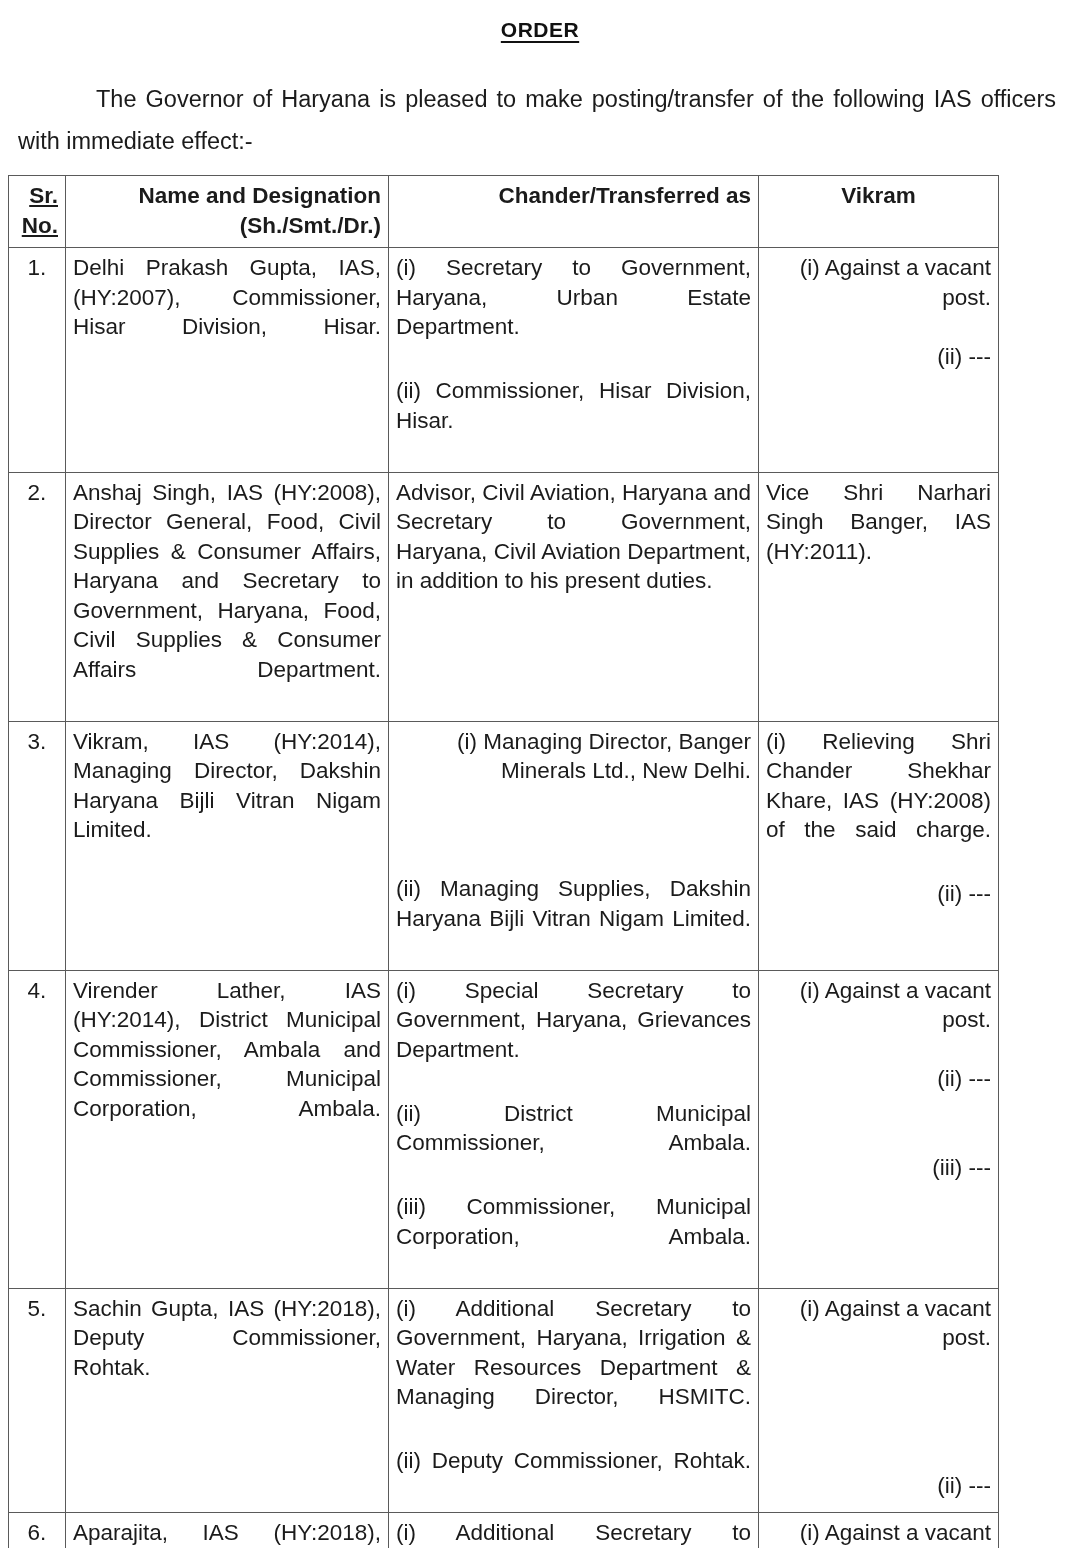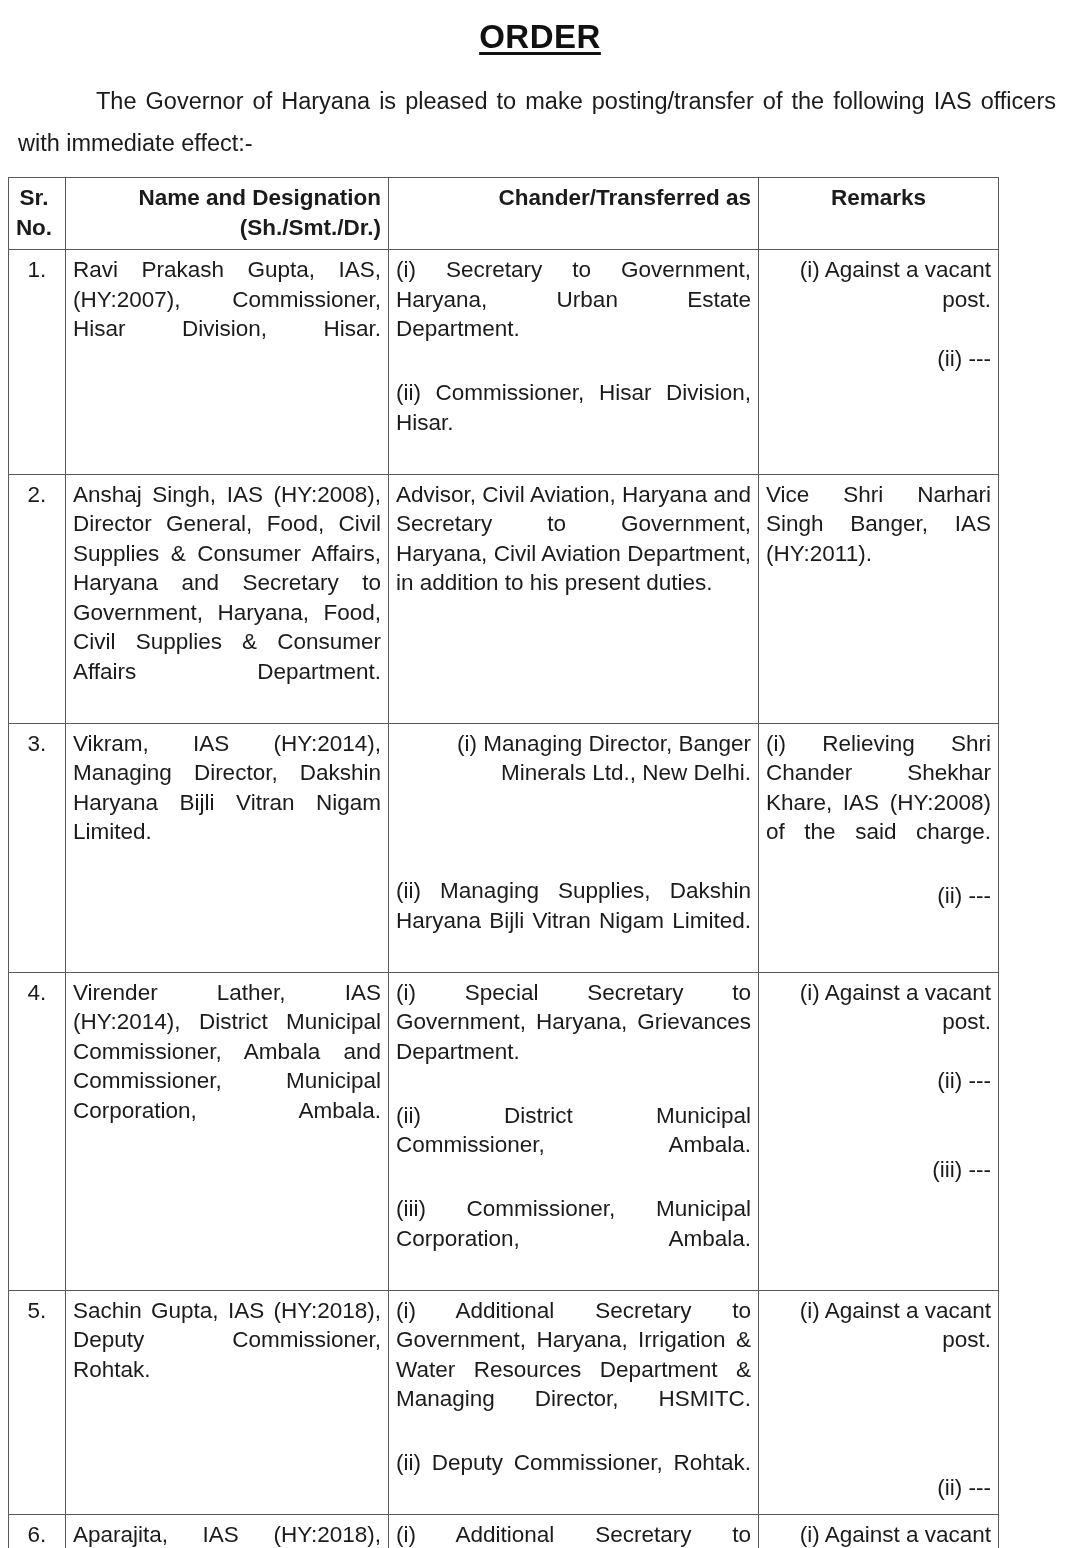--- a/index.html
+++ b/index.html
@@ -20,32 +20,32 @@
   .page {
     position: relative;
     width: 1080px;
     height: 1548px;
     box-sizing: border-box;
     padding: 0;
   }
 
   .doc-title {
     text-align: center;
-    font-size: 33px;
+    font-size: 21px;
     font-weight: bold;
     letter-spacing: 0.5px;
     text-decoration: underline;
     text-underline-offset: 4px;
     margin: 18px 0 0 0;
     padding: 0;
     color: #111;
   }
 
   .intro {
-    margin: 24px 24px 0 18px;
+    margin: 36px 24px 0 18px;
     font-size: 23.5px;
     line-height: 42px;
     text-align: justify;
     text-justify: inter-word;
     text-indent: 78px;
     color: #1b1b1b;
   }
 
   .table-wrap {
     margin: 13px 0 0 8px;
@@ -78,21 +78,21 @@
 
   thead th {
     font-weight: bold;
     font-size: 23px;
     line-height: 31px;
     text-align: right;
     padding-top: 7px;
     padding-bottom: 10px;
     vertical-align: top;
   }
-  thead th.th-sr { text-align: center; padding-left: 1px; }
+  thead th.th-sr { text-align: right; padding-left: 1px; text-decoration: underline; }
   thead th.th-remarks { text-align: center; }
 
   td.sr {
     text-align: center;
     padding-top: 6px;
   }
 
   .just {
     text-align: justify;
     text-justify: inter-word;
@@ -138,29 +138,29 @@
         <tr>
           <th class="th-sr">
             <div>Sr.</div>
             <div>No.</div>
           </th>
           <th>
             <div>Name and Designation</div>
             <div>(Sh./Smt./Dr.)</div>
           </th>
           <th>Chander/Transferred as</th>
-          <th class="th-remarks">Remarks</th>
+          <th class="th-remarks">Vikram</th>
         </tr>
       </thead>
       <tbody>
 
         <tr>
           <td class="sr">1.</td>
           <td class="just stretch">
-            <span class="line">Ravi Prakash Gupta, IAS, (HY:2007), Commissioner, Hisar Division, Hisar.</span>
+            <span class="line">Delhi Prakash Gupta, IAS, (HY:2007), Commissioner, Hisar Division, Hisar.</span>
           </td>
           <td>
             <div class="blk just stretch">
                 <span class="line">(i) Secretary to Government, Haryana, Urban Estate Department.</span>
               </div>
             <div class="blk just stretch">
                 <span class="line">(ii) Commissioner, Hisar Division, Hisar.</span>
               </div>
           </td>
           <td>

